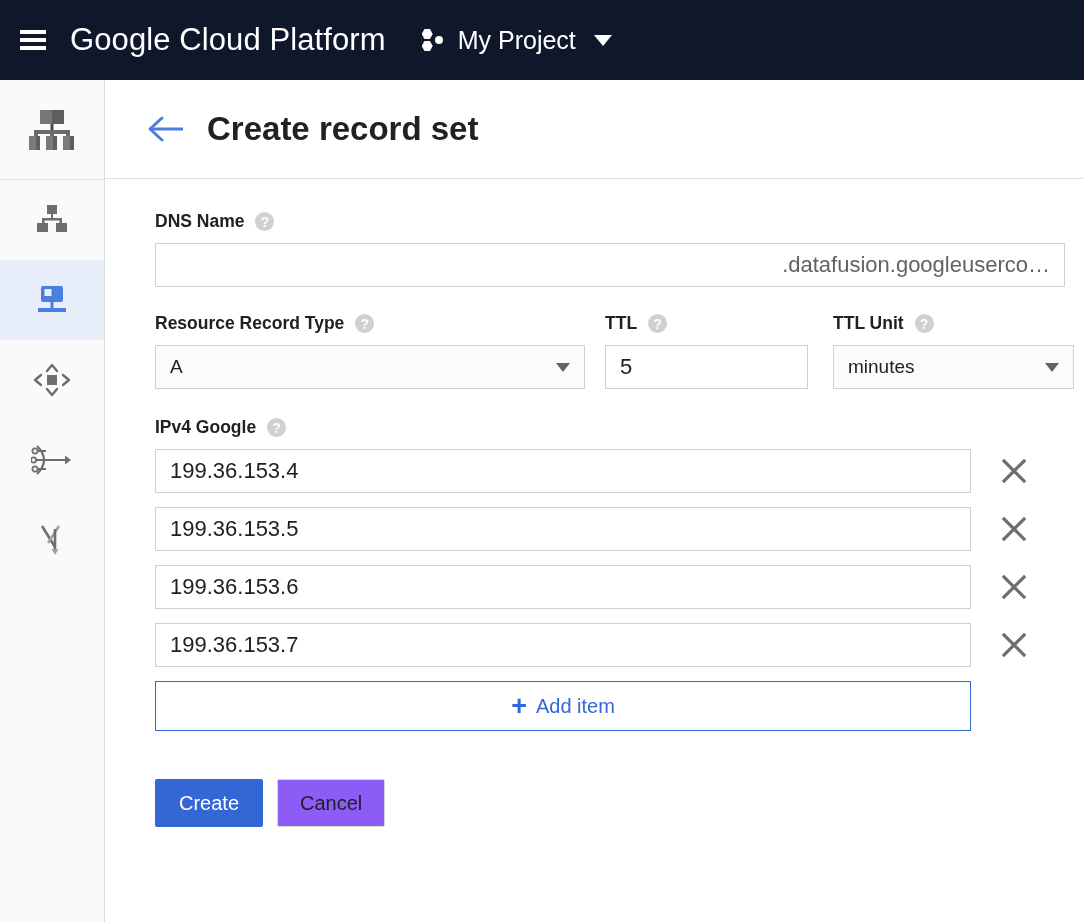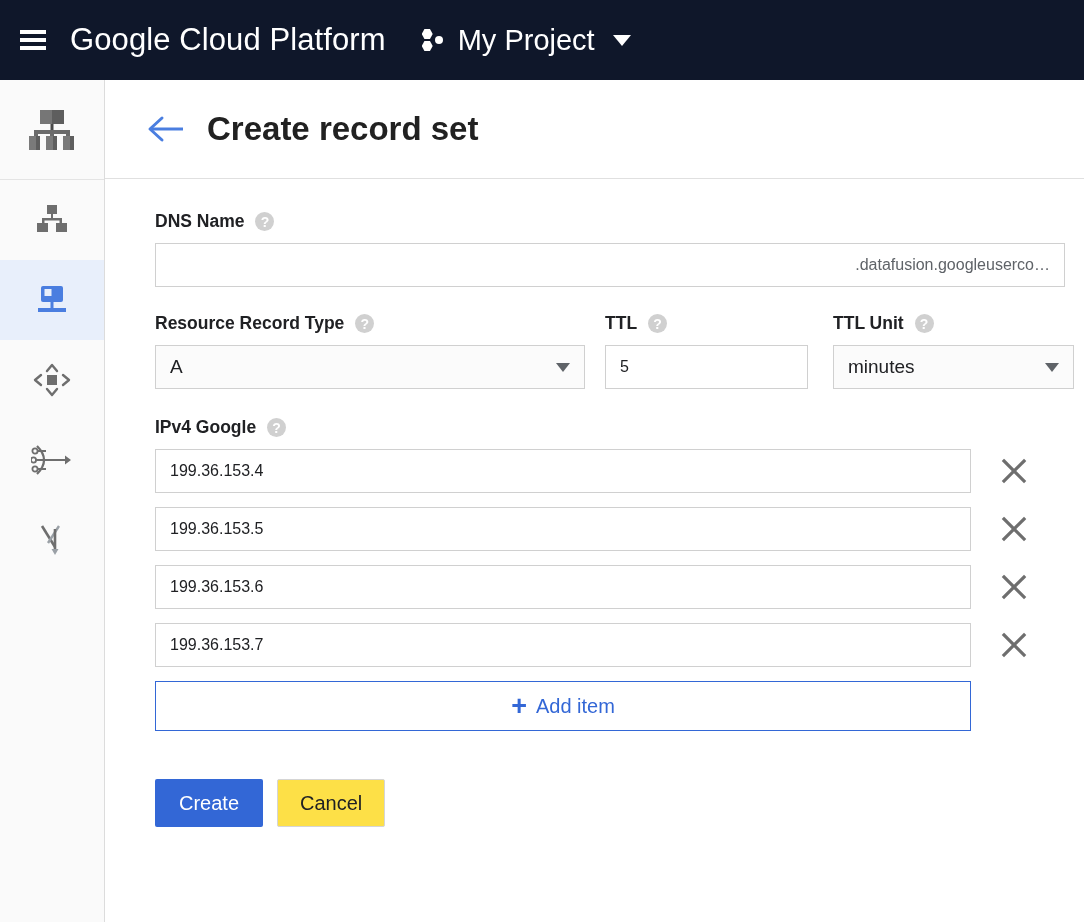--- a/index.html
+++ b/index.html
@@ -46,21 +46,21 @@
     margin-right: 12px;
   }
   .proj-icon i {
     position: absolute; display: block;
     background: #ffffff; border-radius: 2px;
   }
   .proj-icon i.a { width: 11px; height: 10px; left: 0; top: 1px; clip-path: polygon(25% 0,75% 0,100% 50%,75% 100%,25% 100%,0 50%); }
   .proj-icon i.b { width: 11px; height: 10px; left: 0; top: 13px; clip-path: polygon(25% 0,75% 0,100% 50%,75% 100%,25% 100%,0 50%); }
   .proj-icon i.c { width: 8px;  height: 8px;  left: 13px; top: 8px; border-radius: 50%; }
   .project-name {
-    color: #ffffff; font-size: 29px; font-weight: 400; white-space: nowrap;
+    color: #ffffff; font-size: 25px; font-weight: 400; white-space: nowrap;
   }
   .caret-down {
     margin-left: 18px;
     width: 0; height: 0;
     border-left: 9px solid transparent;
     border-right: 9px solid transparent;
     border-top: 11px solid #ffffff;
   }
 
   
@@ -117,21 +117,21 @@
     font-size: 14px; font-weight: bold;
     margin-left: 11px; cursor: pointer;
     line-height: 1;
   }
 
   .txtinput {
     height: 44px;
     border: 1px solid #d0d0d0;
     background: #ffffff;
     font-family: "Liberation Sans", sans-serif;
-    font-size: 16px; color: #202124;
+    font-size: 22px; color: #202124;
     padding: 0 14px;
     outline: none;
   }
   .dns-row { position: relative; }
   .dns-input {
     width: 910px;
     text-align: right;
     color: #5f6368;
   }
 
@@ -194,21 +194,21 @@
   .btn-create {
     background: #3367D6; color: #ffffff;
     border: none;
     height: 48px; padding: 0 24px;
     font-size: 20px;
     font-family: "Liberation Sans", sans-serif;
     cursor: pointer;
     border-radius: 2px;
   }
   .btn-cancel {
-    background: #fde047; color: #202124;
+    background: #8b5cf6; color: #202124;
     border: 1px solid #d5d5d5;
     height: 48px; padding: 0 22px;
     font-size: 20px;
     font-family: "Liberation Sans", sans-serif;
     cursor: pointer;
     margin-left: 14px;
     border-radius: 2px;
   }
 </style>
 </head>

